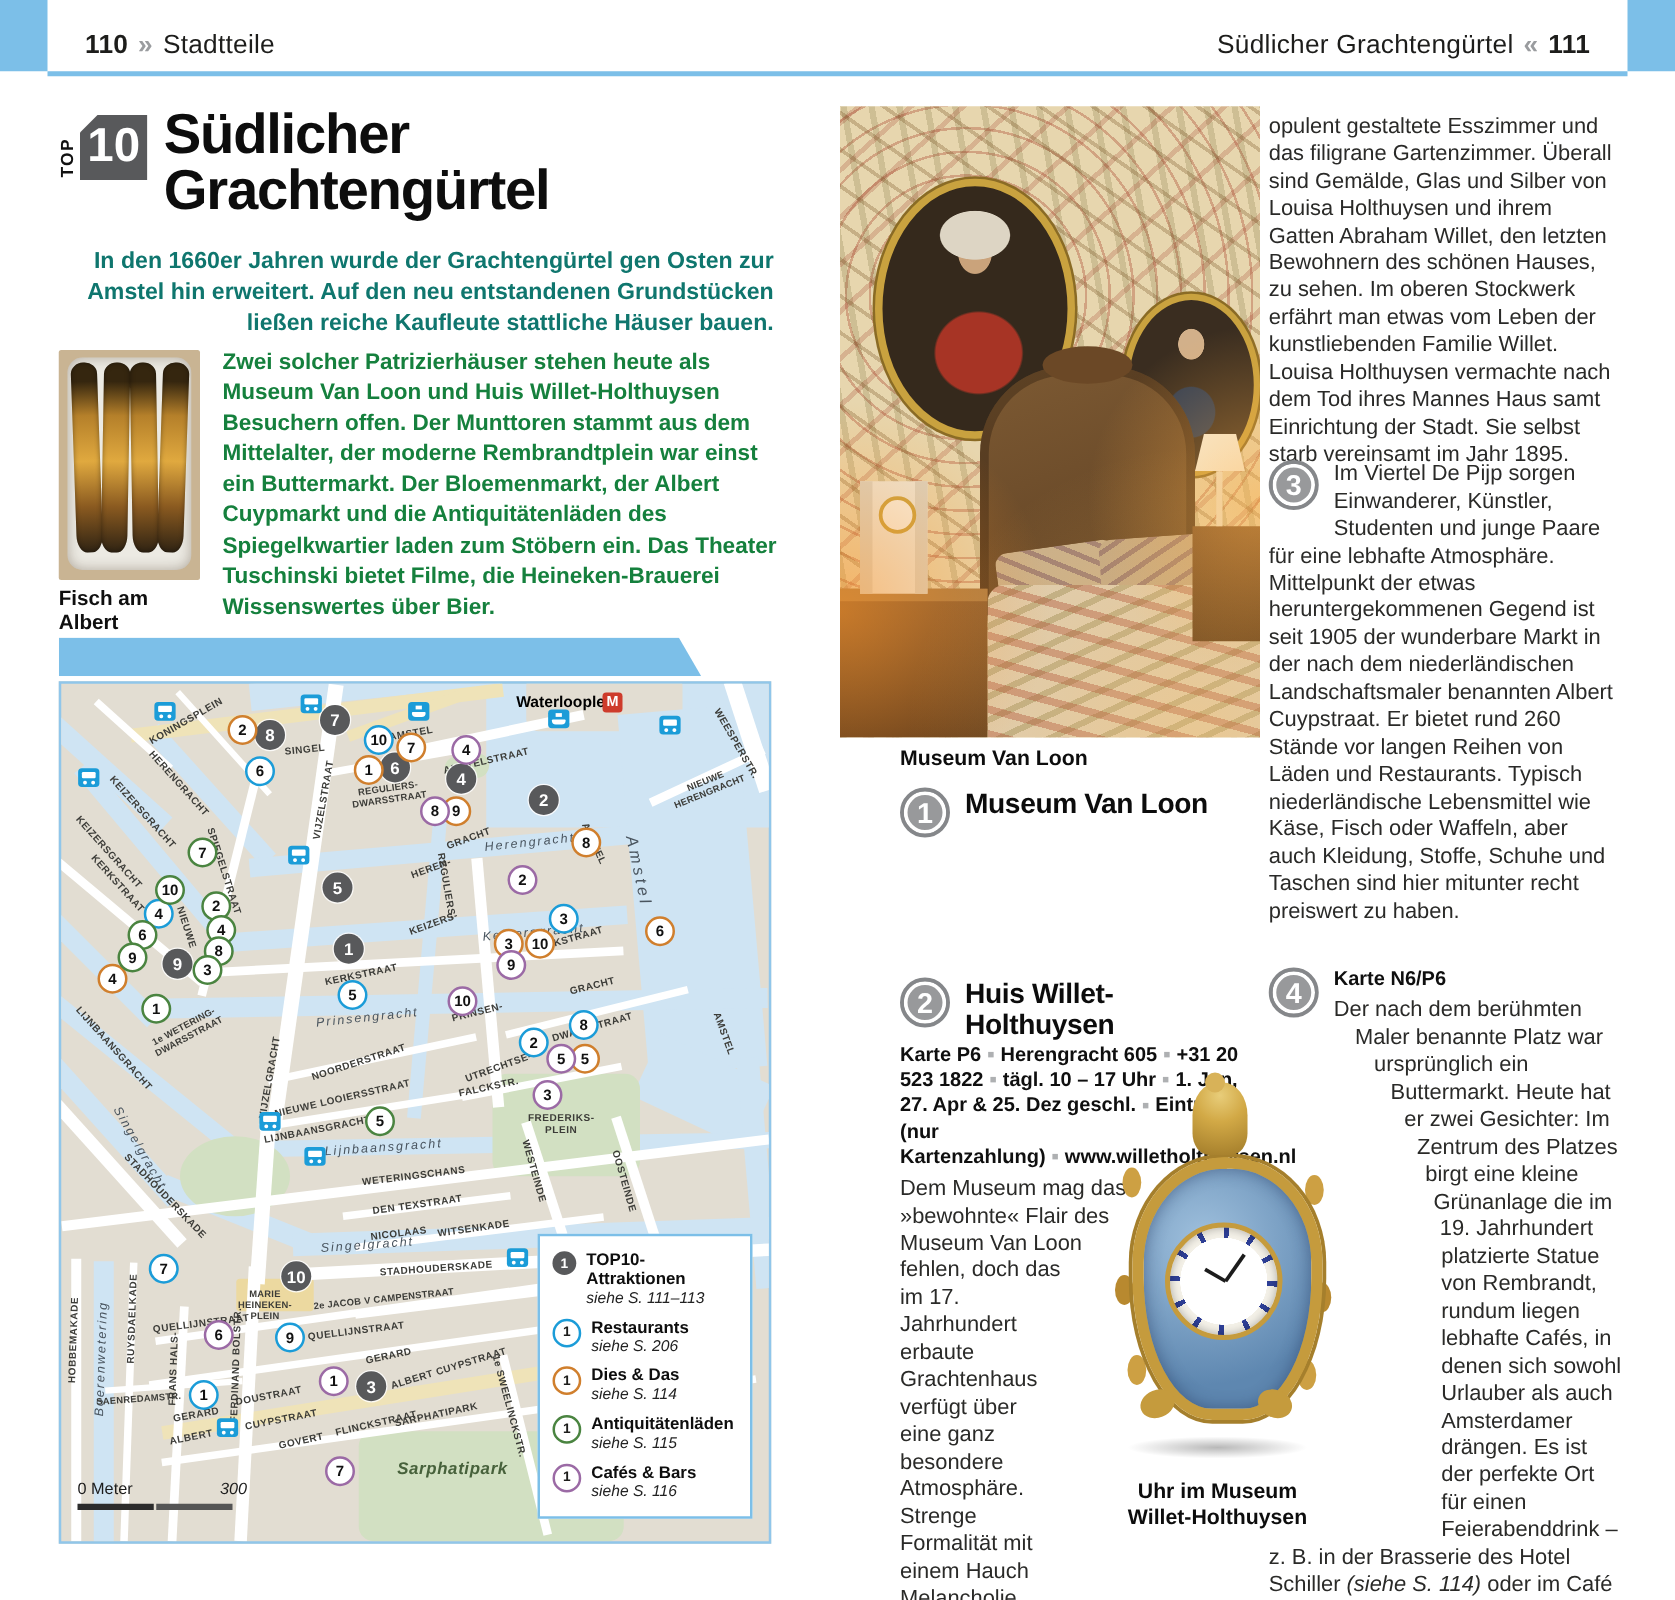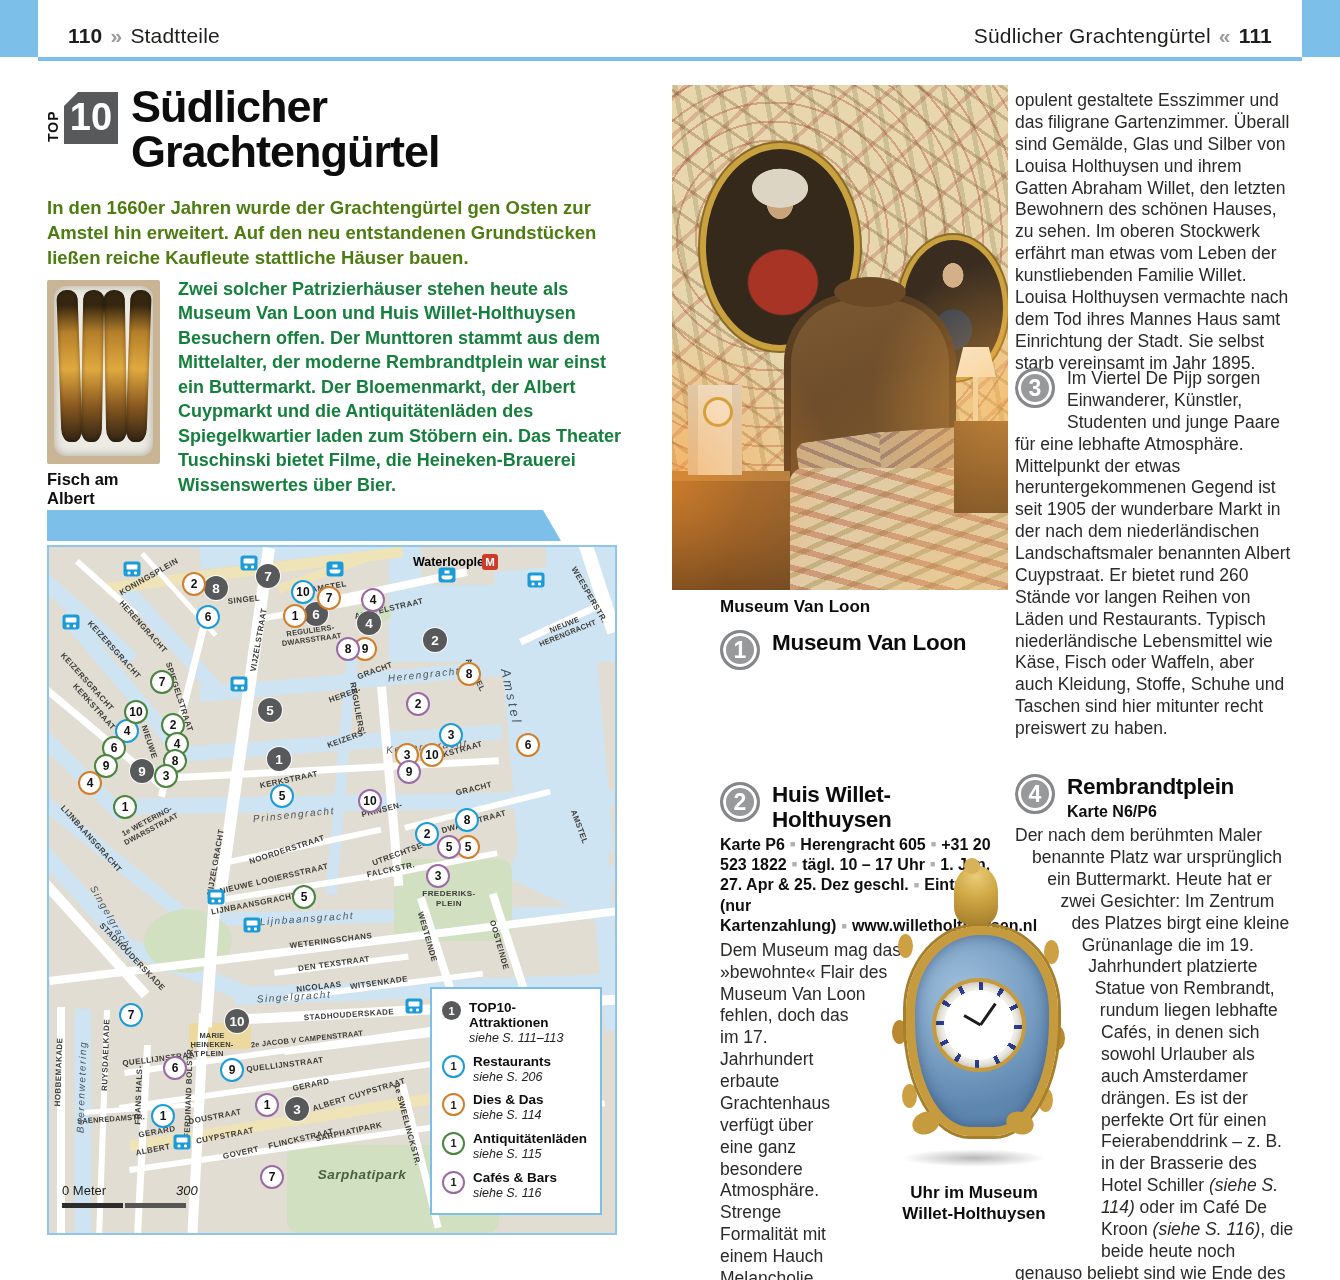--- a/index.html
+++ b/index.html
@@ -17,21 +17,21 @@
   
   .titleblock{position:absolute;left:47px;top:84px;width:572px;}
   .logo{float:left;width:74px;height:52px;margin:8px 10px 0 0;position:relative;}
   .logo .top{position:absolute;left:-2px;top:50px;transform:rotate(-90deg);transform-origin:left top;
              font-weight:800;font-size:14px;letter-spacing:1px;color:#111;}
   .logo .ten{position:absolute;left:17px;top:0;width:54px;height:52px;background:#58595b;color:#fff;
              font-weight:800;font-size:38px;line-height:50px;text-align:center;
              clip-path:polygon(14px 0,100% 0,100% 100%,0 100%,0 14px);}
   h1{margin:0;font-size:45px;line-height:1.0;font-weight:800;letter-spacing:-1px;color:#0d0d0d;}
   .intro{position:absolute;left:47px;top:196px;width:572px;margin:0;
-         font-weight:700;font-size:18.5px;line-height:1.34;color:#4d7c0f;}
+         font-weight:700;font-size:18.5px;line-height:1.34;color:#0f766e;text-align:right;}
   .leadblock{position:absolute;left:47px;top:277px;width:576px;}
   .fishfig{float:left;width:117px;margin:3px 14px 0 0;}
   .fishphoto{width:113px;height:184px;background:#c9b493;position:relative;border-radius:2px;overflow:hidden;}
   .tray{position:absolute;left:7px;top:6px;right:7px;bottom:8px;background:#eceae3;border-radius:12px;
         box-shadow:inset 0 0 10px rgba(60,40,20,.35);}
   .fish{position:absolute;top:10px;width:21px;height:152px;border-radius:48% 48% 40% 40%/6% 6% 9% 9%;
         background:linear-gradient(180deg,#35260f 0 10%,#b5802a 28%,#e0a93f 52%,#8a5a20 76%,#2f2313 100%);
         box-shadow:inset 0 0 4px rgba(0,0,0,.4);}
   .fishcap{font-weight:700;font-size:16.5px;line-height:1.18;margin-top:6px;color:#0f0f0f;}
   .lead{margin:0;font-weight:700;font-size:18px;line-height:1.36;color:#15803d;}
@@ -501,16 +501,15 @@
 
 <p class="body abs" style="left:1015px;top:88px;width:280px;">opulent gestaltete Esszimmer und das filigrane Gartenzimmer. Überall sind Gemälde, Glas und Silber von Louisa Holthuysen und ihrem Gatten Abraham Willet, den letzten Bewohnern des schönen Hauses, zu sehen. Im oberen Stockwerk erfährt man etwas vom Leben der kunstliebenden Familie Willet. Louisa Holthuysen vermachte nach dem Tod ihres Mannes Haus samt Einrichtung der Stadt. Sie selbst starb vereinsamt im Jahr 1895.</p>
 
 <div class="entry" style="left:1015px;top:366px;width:282px;">
   <div class="enum">3</div>
   <p class="body"><span>Im Viertel De Pijp sorgen Einwanderer, Künstler, Studenten und junge Paare für eine lebhafte Atmosphäre. Mittelpunkt der etwas heruntergekommenen Gegend ist seit 1905 der wunderbare Markt in der nach dem niederländischen Landschaftsmaler benannten Albert Cuypstraat. Er bietet rund 260 Stände vor langen Reihen von Läden und Restaurants. Typisch niederländische Lebensmittel wie Käse, Fisch oder Waffeln, aber auch Kleidung, Stoffe, Schuhe und Taschen sind hier mitunter recht preiswert zu haben.</span></p>
 </div>
 
 <div class="entry" style="left:1015px;top:772px;width:282px;">
   <div class="enum">4</div>
-  <h3>Rembrandtplein</h3>
   <p class="info"><span>Karte N6/P6</span></p>
   <p class="body"><span class="sp4"></span><span><span>Der nach dem berühmten Maler benannte Platz war ursprünglich ein Buttermarkt. Heute hat er zwei Gesichter: Im Zentrum des Platzes birgt eine kleine Grünanlage die im 19. Jahrhundert platzierte Statue von Rembrandt, rundum liegen lebhafte Cafés, in denen sich sowohl Urlauber als auch Amsterdamer drängen. Es ist der perfekte Ort für einen Feierabenddrink – z. B. in der Brasserie des Hotel Schiller </span><span class="it">(siehe S. 114)</span><span> oder im Café De Kroon </span><span class="it">(siehe S. 116)</span><span>, die beide heute noch genauso beliebt sind wie Ende des 19. Jahrhunderts.</span></span></p>
 </div>
 
 </body></html>

